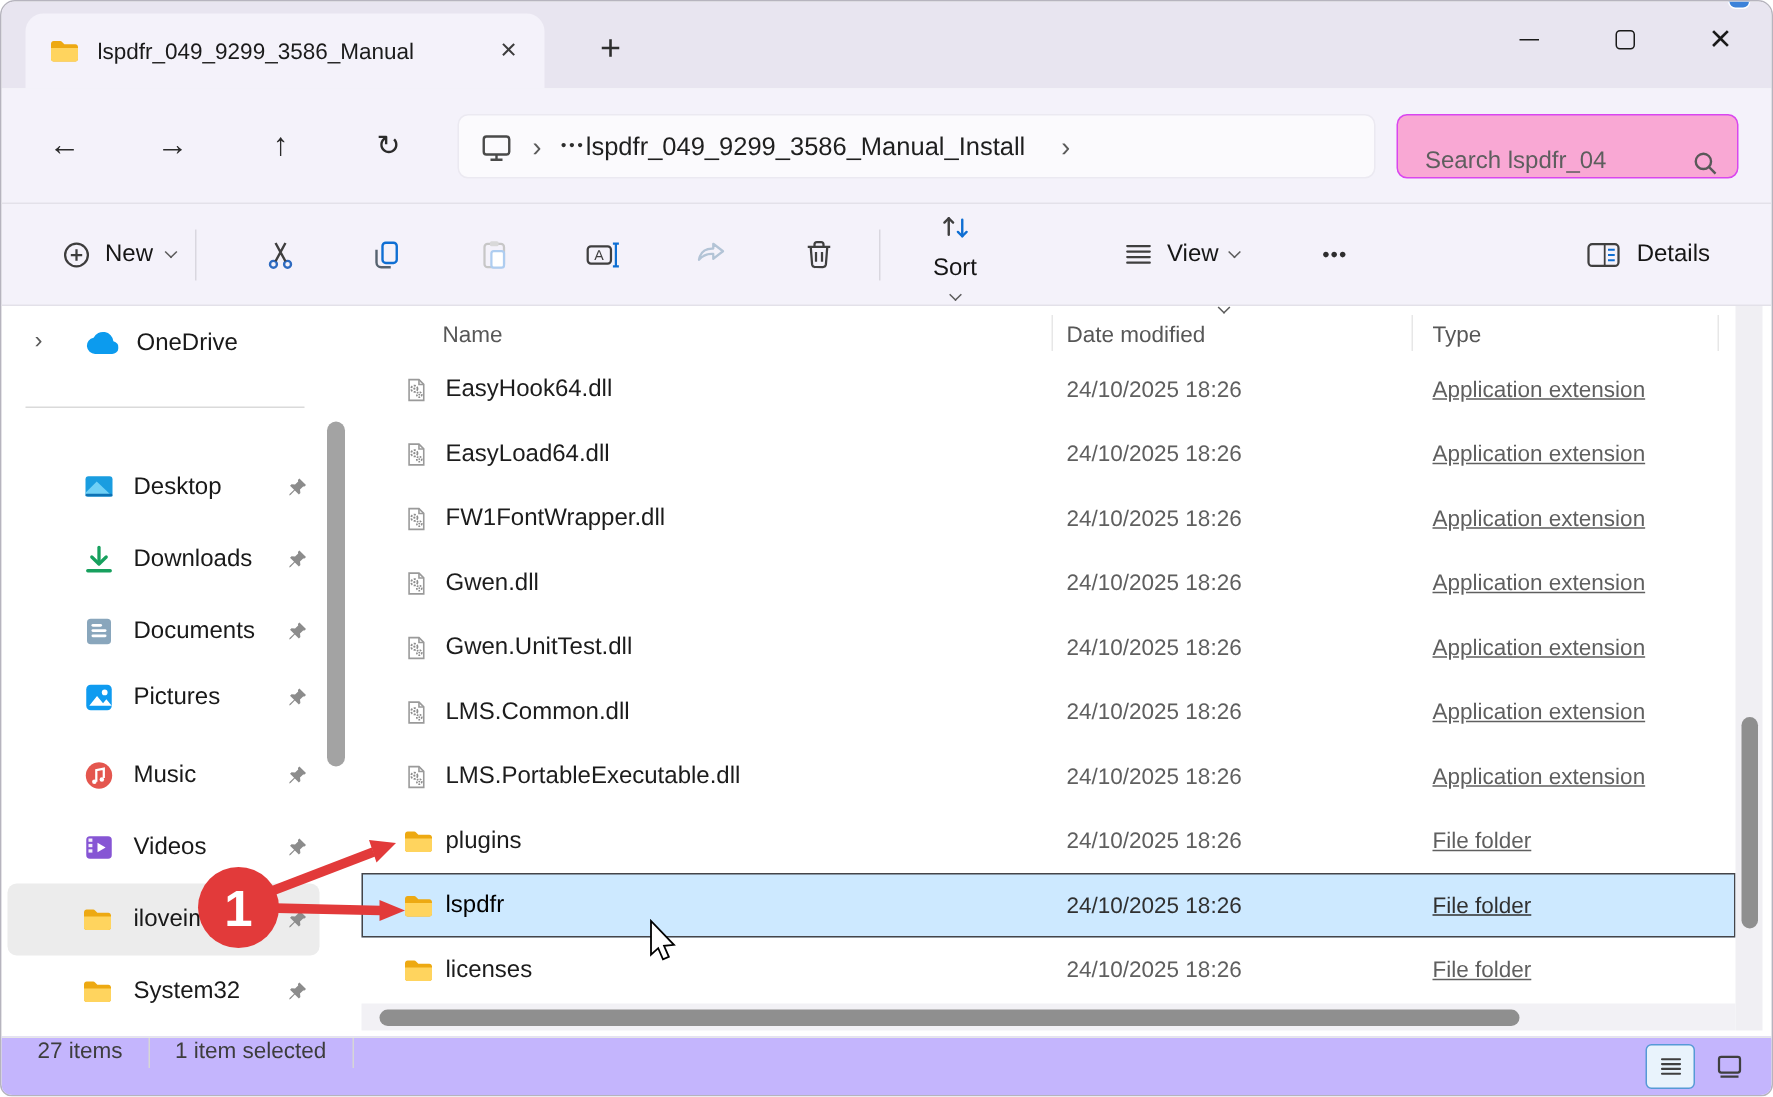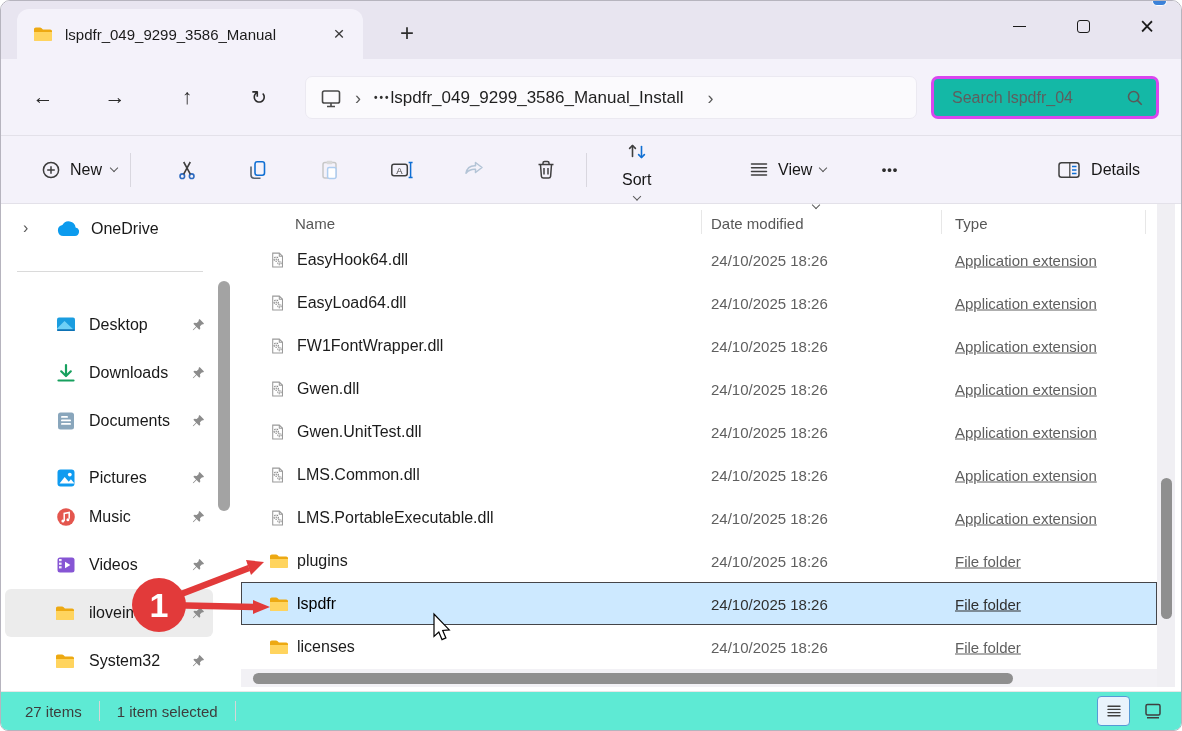--- a/index.html
+++ b/index.html
@@ -27,22 +27,22 @@
 
   
   .navbar{position:absolute;top:58px;left:0;right:0;height:77px;background:#f4f2fa;border-bottom:1px solid #e3e1e9;}
   .nav-btn{position:absolute;top:50%;transform:translateY(-50%);width:38px;height:38px;display:flex;
     align-items:center;justify-content:center;font-size:21px;color:#2b2b2b;border-radius:6px;}
   .addressbar{position:absolute;left:304px;top:17px;width:612px;height:43px;background:#fbfafd;
     border:1px solid #ebe9f1;border-radius:7px;display:flex;align-items:center;padding:0 14px;}
   .bc-chev{font-size:18px;color:#5a5a5a;margin:0 13px;line-height:1;}
   .bc-ellipsis{font-size:10px;letter-spacing:2px;color:#2e2e2e;font-weight:bold;}
   .bc-folder{font-size:17px;color:#1f1f1f;white-space:nowrap;}
-  .searchbar{position:absolute;left:930px;top:17px;width:228px;height:43px;background:#14b8a6;
-    border:3px solid #d946ef;border-radius:7px;display:flex;align-items:center;padding:0 12px 0 16px;}
+  .searchbar{position:absolute;left:930px;top:17px;width:228px;height:43px;background:#f9a8d4;
+    border:1px solid #d946ef;border-radius:7px;display:flex;align-items:flex-end;padding:0 12px 0 16px;}
   .searchbar input{flex:1;min-width:0;border:none;outline:none;background:transparent;
     font-family:inherit;font-size:16px;color:#333;}
   .searchbar input::placeholder{color:#5e5e5e;opacity:1;}
 
   
   .toolbar{position:absolute;top:135px;left:0;right:0;height:68px;background:#f4f2fa;border-bottom:1px solid #e3e1e9;}
   .tb{position:absolute;top:50%;transform:translateY(-50%);display:flex;align-items:center;border-radius:6px;}
   .tb-label{font-size:16px;color:#161616;}
   .chev{display:inline-block;width:6px;height:6px;border-right:1.6px solid #5a5a5a;
     border-bottom:1.6px solid #5a5a5a;transform:rotate(45deg);margin-top:-3px;}
@@ -81,22 +81,22 @@
   .c-type{position:absolute;left:714px;top:50%;transform:translateY(-50%);font-size:15px;color:#5f5f5f;white-space:nowrap;text-decoration:underline;}
   .row.selected .c-name{color:#000;}
   .row.selected .c-date,.row.selected .c-type{color:#303030;}
 
   .hscroll{position:absolute;left:0;top:465px;width:916px;height:18px;background:#f2f1f5;}
   .hthumb{position:absolute;left:12px;top:3.5px;width:760px;height:11px;background:#8f8f8f;border-radius:5.5px;}
   .vscroll{position:absolute;left:916px;top:0;width:18px;height:483px;background:#f0eff3;}
   .vthumb{position:absolute;left:3.5px;top:274px;width:11px;height:141px;background:#8f8f8f;border-radius:5.5px;}
 
   
-  .statusbar{position:absolute;left:0;right:0;bottom:0;height:39px;background:#5eead4;
-    border-top:1px solid #e7e7e7;display:flex;align-items:center;}
+  .statusbar{position:absolute;left:0;right:0;bottom:0;height:39px;background:#c4b5fd;
+    border-top:1px solid #e7e7e7;display:flex;align-items:flex-start;}
   .st-text{font-size:15px;color:#3d3d3d;}
   .st-count{margin-left:24px;}
   .st-div{width:1px;height:20px;background:#d6d6d6;margin:0 17px;}
   .vt-details{position:absolute;right:51px;top:4px;width:33px;height:30px;border:1px solid #569ad6;
     background:#e9f3fc;border-radius:4px;display:flex;align-items:center;justify-content:center;}
   .vt-icons{position:absolute;right:13px;top:4px;width:30px;height:30px;display:flex;align-items:center;justify-content:center;}
 
   .overlay{position:absolute;inset:0;z-index:50;pointer-events:none;}
 </style>
 </head>
@@ -306,21 +306,21 @@
               <rect x="6" y="13" width="10" height="1.8" rx=".9" fill="#fff"></rect>
             </svg>
           </span>
         <span class="sb-label">Documents</span>
         <span class="sb-pin">
             <svg width="14" height="14" viewBox="0 0 14 14">
               <path d="M8.6 1l4.4 4.4-1 1-.9-.15-2.1 2.1.25 2.35-1 1-2.7-2.7-2.9 3-.85.25.25-.85 3-2.9-2.7-2.7 1-1 2.35.25 2.1-2.1L7.6 2z" fill="#8c8c8c"></path>
             </svg>
           </span>
       </div>
-      <div class="sb-item" style="top:250px;">
+      <div class="sb-item" style="top:237px;">
         <span class="sb-ico">
             <svg width="22" height="22" viewBox="0 0 22 22">
               <rect x="2.5" y="2.5" width="17" height="17" rx="3" fill="#0f9bf0"></rect>
               <circle cx="14.8" cy="7.6" r="1.9" fill="#fff"></circle>
               <path d="M4.5 16.5l5.2-6.5 4 4.8 2.2-2.6 3.6 4.3z" fill="#fff"></path>
             </svg>
           </span>
         <span class="sb-label">Pictures</span>
         <span class="sb-pin">
             <svg width="14" height="14" viewBox="0 0 14 14">

